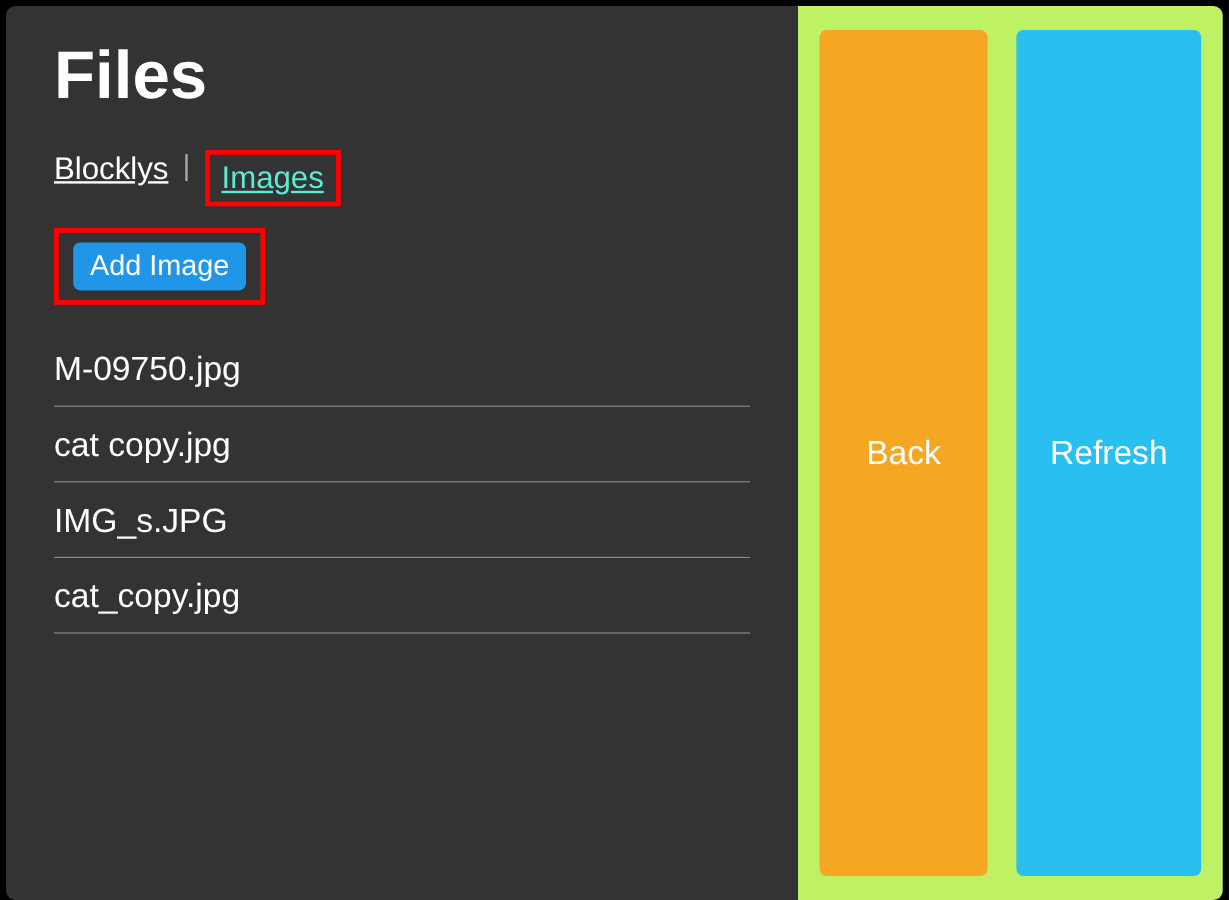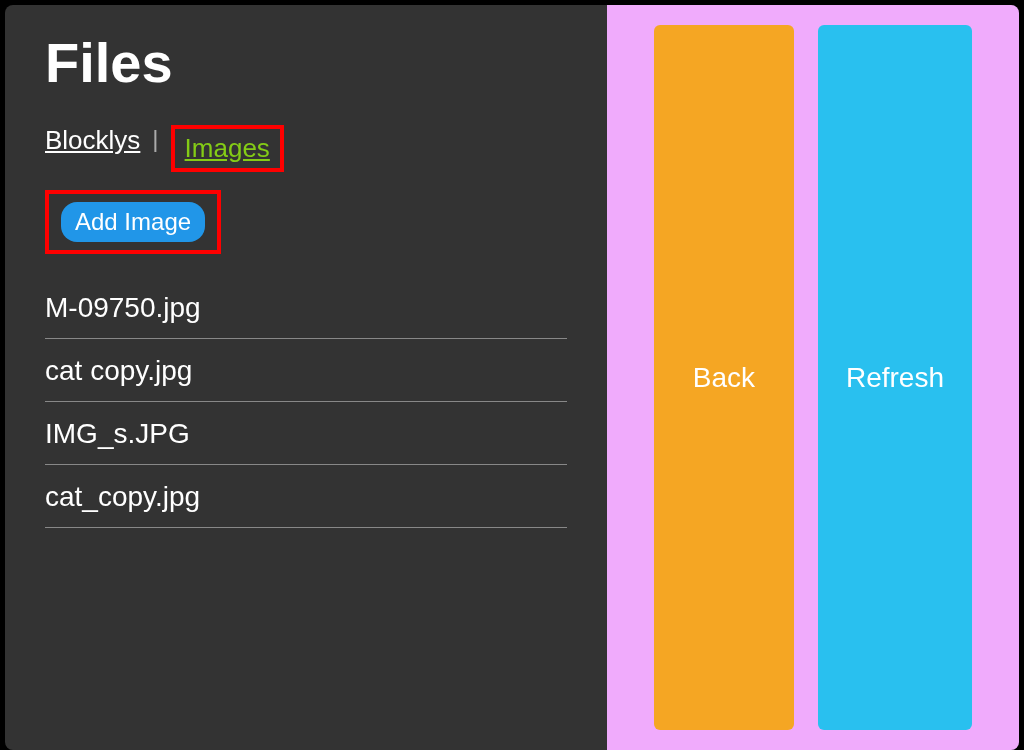--- a/index.html
+++ b/index.html
@@ -44,21 +44,21 @@
       gap: 12px;
       margin-bottom: 18px;
     }
     .tab-link {
       color: #fff;
       font-size: 26px;
       text-decoration: underline;
       cursor: pointer;
     }
     .tab-link.active {
-      color: #84cc16;
+      color: #5eead4;
     }
     .tab-separator {
       color: #aaa;
       font-size: 24px;
     }
     .highlight-box {
       border: 4px solid #ff0000;
       padding: 4px 10px;
       display: inline-flex;
       align-items: center;
@@ -67,37 +67,37 @@
       border: 4px solid #ff0000;
       padding: 8px 12px;
       display: inline-block;
       margin-bottom: 16px;
     }
     .add-btn {
       background: #2196e8;
       color: #fff;
       font-size: 24px;
       border: none;
-      border-radius: 16px;
+      border-radius: 6px;
       padding: 6px 14px;
       cursor: pointer;
     }
     .file-list {
       margin-top: 6px;
     }
     .file-item {
       color: #fff;
       font-size: 28px;
       padding: 16px 0 14px 0;
       border-bottom: 1px solid #888;
       cursor: pointer;
     }
     .footer {
-      background: #f0abfc;
-      padding: 20px 47px;
+      background: #bef264;
+      padding: 20px 18px;
       display: flex;
       justify-content: flex-end;
       gap: 24px;
     }
     .footer-btn {
       border: none;
       border-radius: 6px;
       font-size: 28px;
       padding: 12px 28px;
       cursor: pointer;

